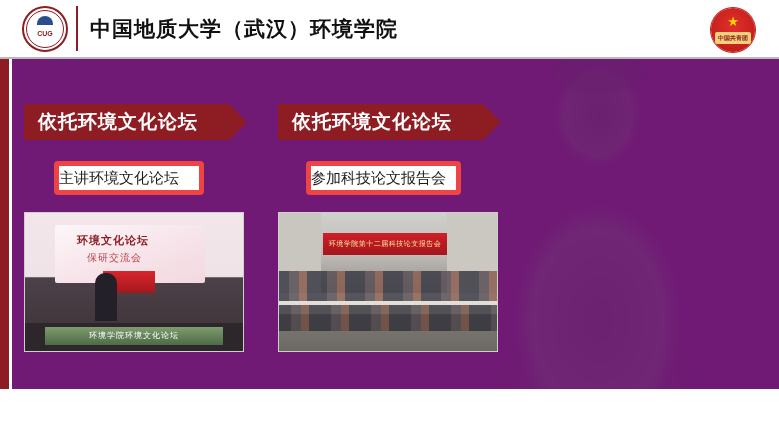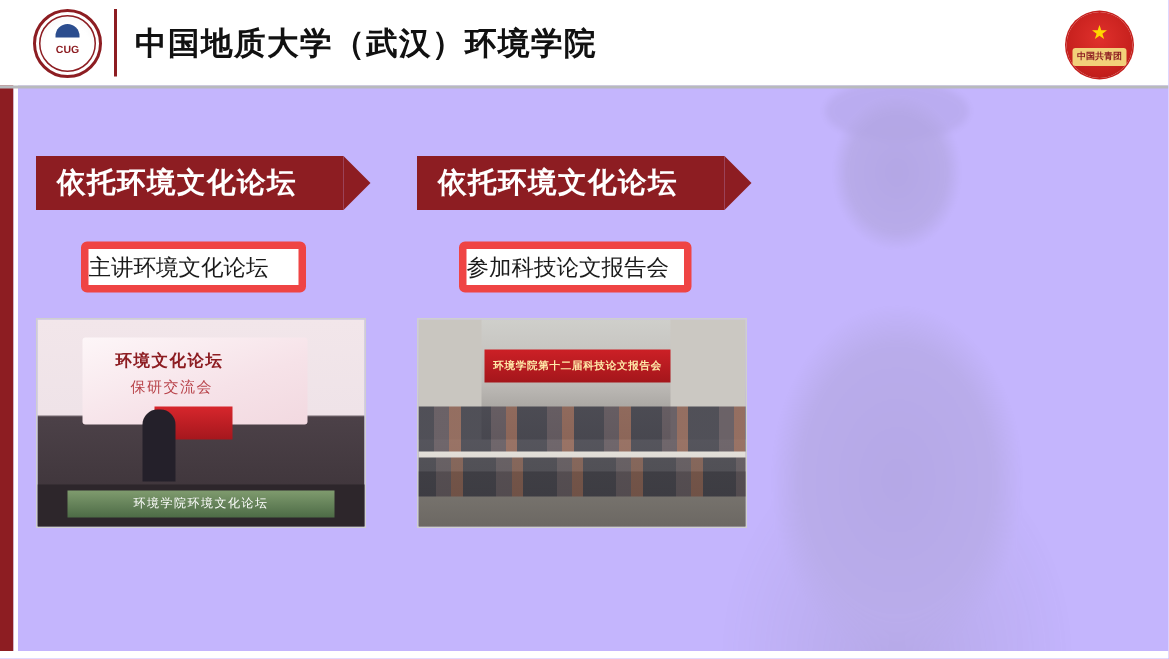--- a/index.html
+++ b/index.html
@@ -4,22 +4,22 @@
 <style>
   html,body{margin:0;padding:0;}
   body{
     width:779px;height:439px;overflow:hidden;
     font-family:"Liberation Sans","DejaVu Sans",sans-serif;
     background:#ffffff;
     position:relative;
   }
   
   #slide{
-    position:absolute;left:0;top:0;width:779px;height:434px;
-    background:#c4b5fd;overflow:hidden;
+    position:absolute;left:0;top:0;width:779px;height:389px;
+    background:#701a75;overflow:hidden;
   }
   
   .watermark{
     position:absolute;left:430px;top:20px;width:330px;height:419px;
     opacity:0.13;
     background:
       radial-gradient(ellipse 60px 72px at 168px 95px, #4b4b4b 0%, #6e6e6e 55%, rgba(120,120,120,0) 72%),
       radial-gradient(ellipse 108px 150px at 168px 300px, #555 0%, #777 60%, rgba(130,130,130,0) 78%),
       radial-gradient(ellipse 150px 190px at 168px 420px, #5a5a5a 0%, rgba(140,140,140,0) 80%);
     filter:blur(1px);
@@ -154,21 +154,20 @@
   .p1-person{
     position:absolute;left:70px;top:60px;width:22px;height:48px;border-radius:10px 10px 0 0;
     background:#24202a;
   }
   .p1-dark{
     position:absolute;left:0;top:110px;width:220px;height:30px;background:#2d262b;
   }
   
   .photo2{
     background:linear-gradient(180deg,#cfcfcb 0%, #bfbcb8 30%, #8d8a86 60%, #6e6a66 100%);
-    font-weight:bold;
   }
   .p2-banner{
     position:absolute;left:44px;top:20px;width:124px;height:22px;
     background:linear-gradient(180deg,#cc2026,#a4161b);
     color:#ffe9a8;font-size:7px;line-height:22px;text-align:center;
     font-family:"DejaVu Sans",sans-serif;letter-spacing:.5px;
   }
   .p2-wallL{position:absolute;left:0;top:0;width:42px;height:86px;background:#c9c6c0;}
   .p2-wallR{position:absolute;right:0;top:0;width:50px;height:86px;background:#cbc8c2;}
   .p2-tables{

